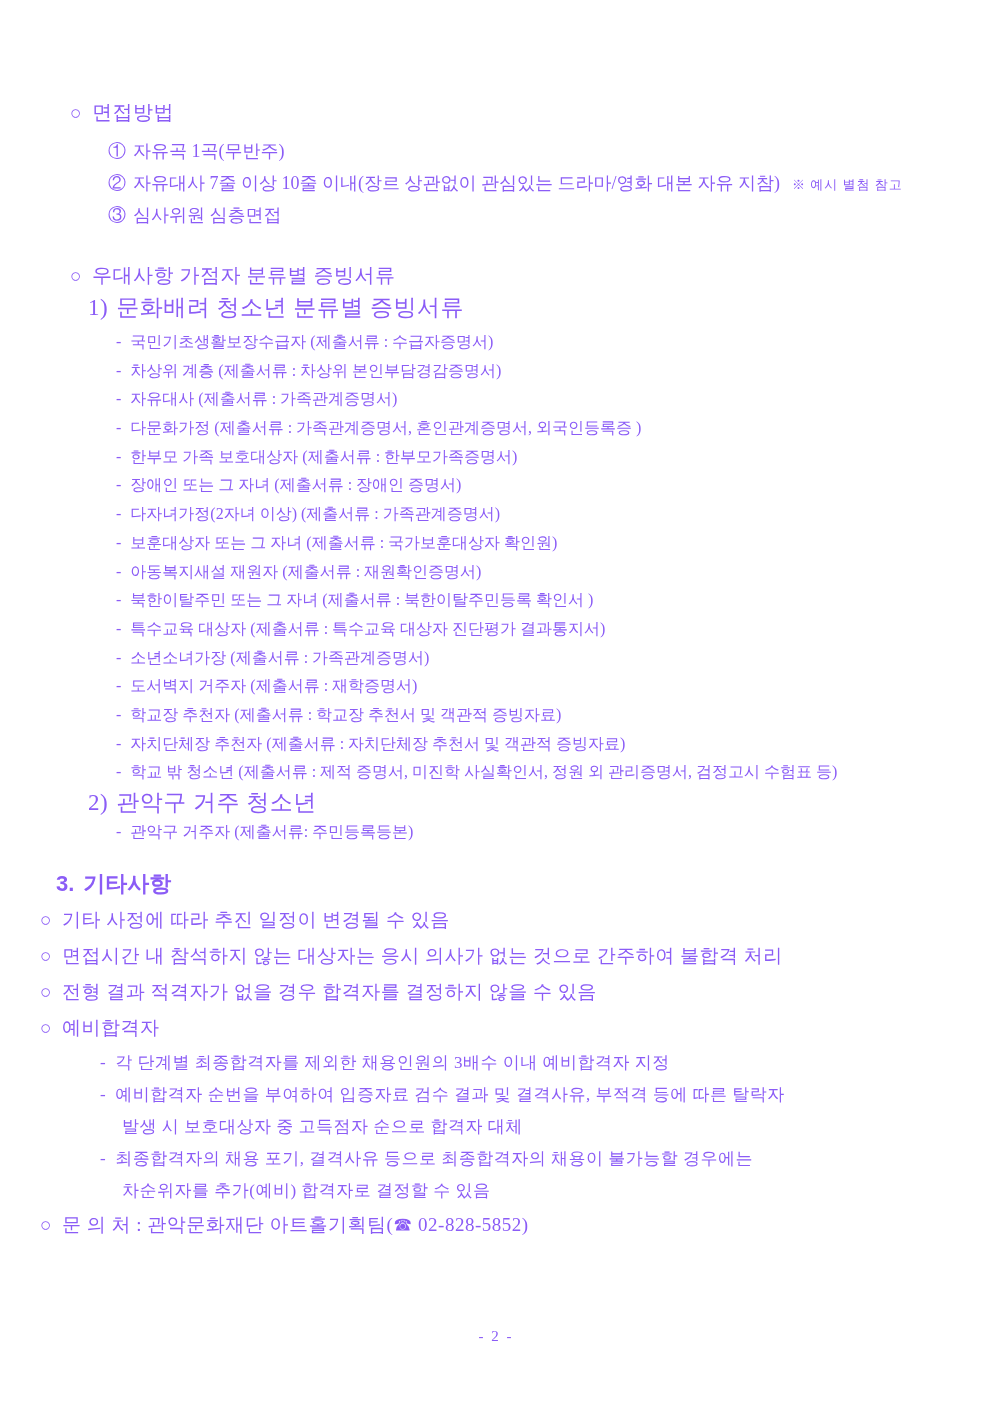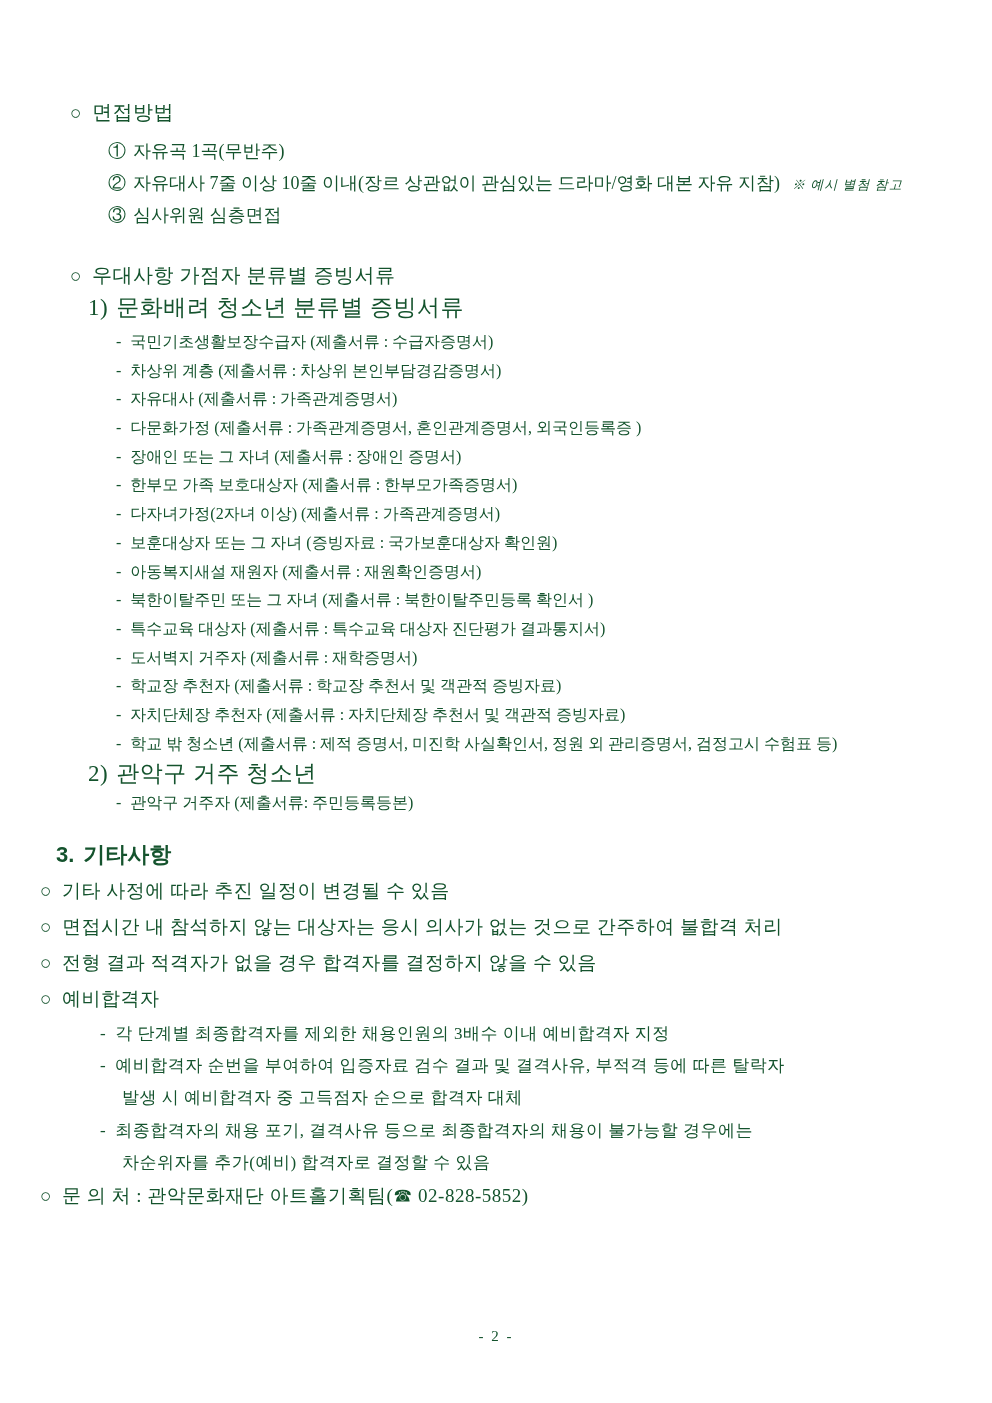--- a/index.html
+++ b/index.html
@@ -1,39 +1,39 @@
 <!DOCTYPE html>
 <html lang="ko"><head>
 <meta charset="utf-8">
 <style>
   html,body { margin:0; padding:0; background:#ffffff; }
   .page {
     position:relative;
     width:992px; height:1403px;
     background:#ffffff;
-    color:#14532d;
+    color:#8b5cf6;
     font-family:"Liberation Serif", serif;
     overflow:hidden;
     box-sizing:border-box;
     padding-top:100px;
   }
   .line { white-space:nowrap; }
 
   
   .sec-head { margin-left:70px; font-size:20px; line-height:24px; height:40px; letter-spacing:0.5px; }
   .sec-head .circ { font-size:19px; margin-right:10px; }
   .sec-head2 { height:33px; }
 
   
   .numline { margin-left:108px; font-size:18px; line-height:22px; }
   .numline .num { margin-right:7px; }
   .nl1 { height:32px;font-family:Liberation Serif, serif; }
   .nl2 { height:32px; }
   .nl3 { height:30px; }
-  .note { font-size:13px; margin-left:12px; letter-spacing:1px;font-style:italic; }
+  .note { font-size:13px; margin-left:12px; letter-spacing:1px; }
 
   .gap1 { height:29px; }
 
   
   .grpline { margin-left:88px; font-size:23px; line-height:23px; height:36px; letter-spacing:0.5px; }
   .grpline .glabel { margin-right:8px; }
   .grpline2 { height:31px; }
 
   
   .li { margin-left:116px; font-size:16px; line-height:20px; height:28.7px; }
@@ -77,27 +77,28 @@
   </div>
 
   <div class="line grpline">
     <span class="glabel">1)</span><span>문화배려 청소년 분류별 증빙서류</span>
   </div>
 
   <div class="line li"><span class="dash">-</span><span>국민기초생활보장수급자 (제출서류 : 수급자증명서)</span></div>
   <div class="line li"><span class="dash">-</span><span>차상위 계층 (제출서류 : 차상위 본인부담경감증명서)</span></div>
   <div class="line li"><span class="dash">-</span><span>자유대사 (제출서류 : 가족관계증명서)</span></div>
   <div class="line li"><span class="dash">-</span><span>다문화가정 (제출서류 : 가족관계증명서, 혼인관계증명서, 외국인등록증 )</span></div>
+  <div class="line li"><span class="dash">-</span><span>한부모 가족 보호대상자 (제출서류 : 한부모가족증명서)</span></div>
   <div class="line li"><span class="dash">-</span><span>장애인 또는 그 자녀 (제출서류 : 장애인 증명서)</span></div>
-  <div class="line li"><span class="dash">-</span><span>한부모 가족 보호대상자 (제출서류 : 한부모가족증명서)</span></div>
   <div class="line li"><span class="dash">-</span><span>다자녀가정(2자녀 이상) (제출서류 : 가족관계증명서)</span></div>
-  <div class="line li"><span class="dash">-</span><span>보훈대상자 또는 그 자녀 (증빙자료 : 국가보훈대상자 확인원)</span></div>
+  <div class="line li"><span class="dash">-</span><span>보훈대상자 또는 그 자녀 (제출서류 : 국가보훈대상자 확인원)</span></div>
   <div class="line li"><span class="dash">-</span><span>아동복지새설 재원자 (제출서류 : 재원확인증명서)</span></div>
   <div class="line li"><span class="dash">-</span><span>북한이탈주민 또는 그 자녀 (제출서류 : 북한이탈주민등록 확인서 )</span></div>
   <div class="line li"><span class="dash">-</span><span>특수교육 대상자 (제출서류 : 특수교육 대상자 진단평가 결과통지서)</span></div>
+  <div class="line li"><span class="dash">-</span><span>소년소녀가장 (제출서류 : 가족관계증명서)</span></div>
   <div class="line li"><span class="dash">-</span><span>도서벽지 거주자 (제출서류 : 재학증명서)</span></div>
   <div class="line li"><span class="dash">-</span><span>학교장 추천자 (제출서류 : 학교장 추천서 및 객관적 증빙자료)</span></div>
   <div class="line li"><span class="dash">-</span><span>자치단체장 추천자 (제출서류 : 자치단체장 추천서 및 객관적 증빙자료)</span></div>
   <div class="line li"><span class="dash">-</span><span>학교 밖 청소년 (제출서류 : 제적 증명서, 미진학 사실확인서, 정원 외 관리증명서, 검정고시 수험표 등)</span></div>
 
   <div class="line grpline grpline2">
     <span class="glabel">2)</span><span>관악구 거주 청소년</span>
   </div>
   <div class="line li"><span class="dash">-</span><span>관악구 거주자 (제출서류: 주민등록등본)</span></div>
 
@@ -113,21 +114,21 @@
   </div>
   <div class="line b3">
     <span class="circ">○</span><span>전형 결과 적격자가 없을 경우 합격자를 결정하지 않을 수 있음</span>
   </div>
   <div class="line b3">
     <span class="circ">○</span><span>예비합격자</span>
   </div>
 
   <div class="line sub"><span class="dash">-</span><span>각 단계별 최종합격자를 제외한 채용인원의 3배수 이내 예비합격자 지정</span></div>
   <div class="line sub"><span class="dash">-</span><span>예비합격자 순번을 부여하여 입증자료 검수 결과 및 결격사유, 부적격 등에 따른 탈락자</span></div>
-  <div class="line sub cont"><span>발생 시 예비합격자 중 고득점자 순으로 합격자 대체</span></div>
+  <div class="line sub cont"><span>발생 시 보호대상자 중 고득점자 순으로 합격자 대체</span></div>
   <div class="line sub"><span class="dash">-</span><span>최종합격자의 채용 포기, 결격사유 등으로 최종합격자의 채용이 불가능할 경우에는</span></div>
   <div class="line sub cont"><span>차순위자를 추가(예비) 합격자로 결정할 수 있음</span></div>
 
   <div class="line b3">
     <span class="circ">○</span><span>문 의 처 : 관악문화재단 아트홀기획팀(☎ 02-828-5852)</span>
   </div>
 
   <div class="footer">- 2 -</div>
 </div>
 

